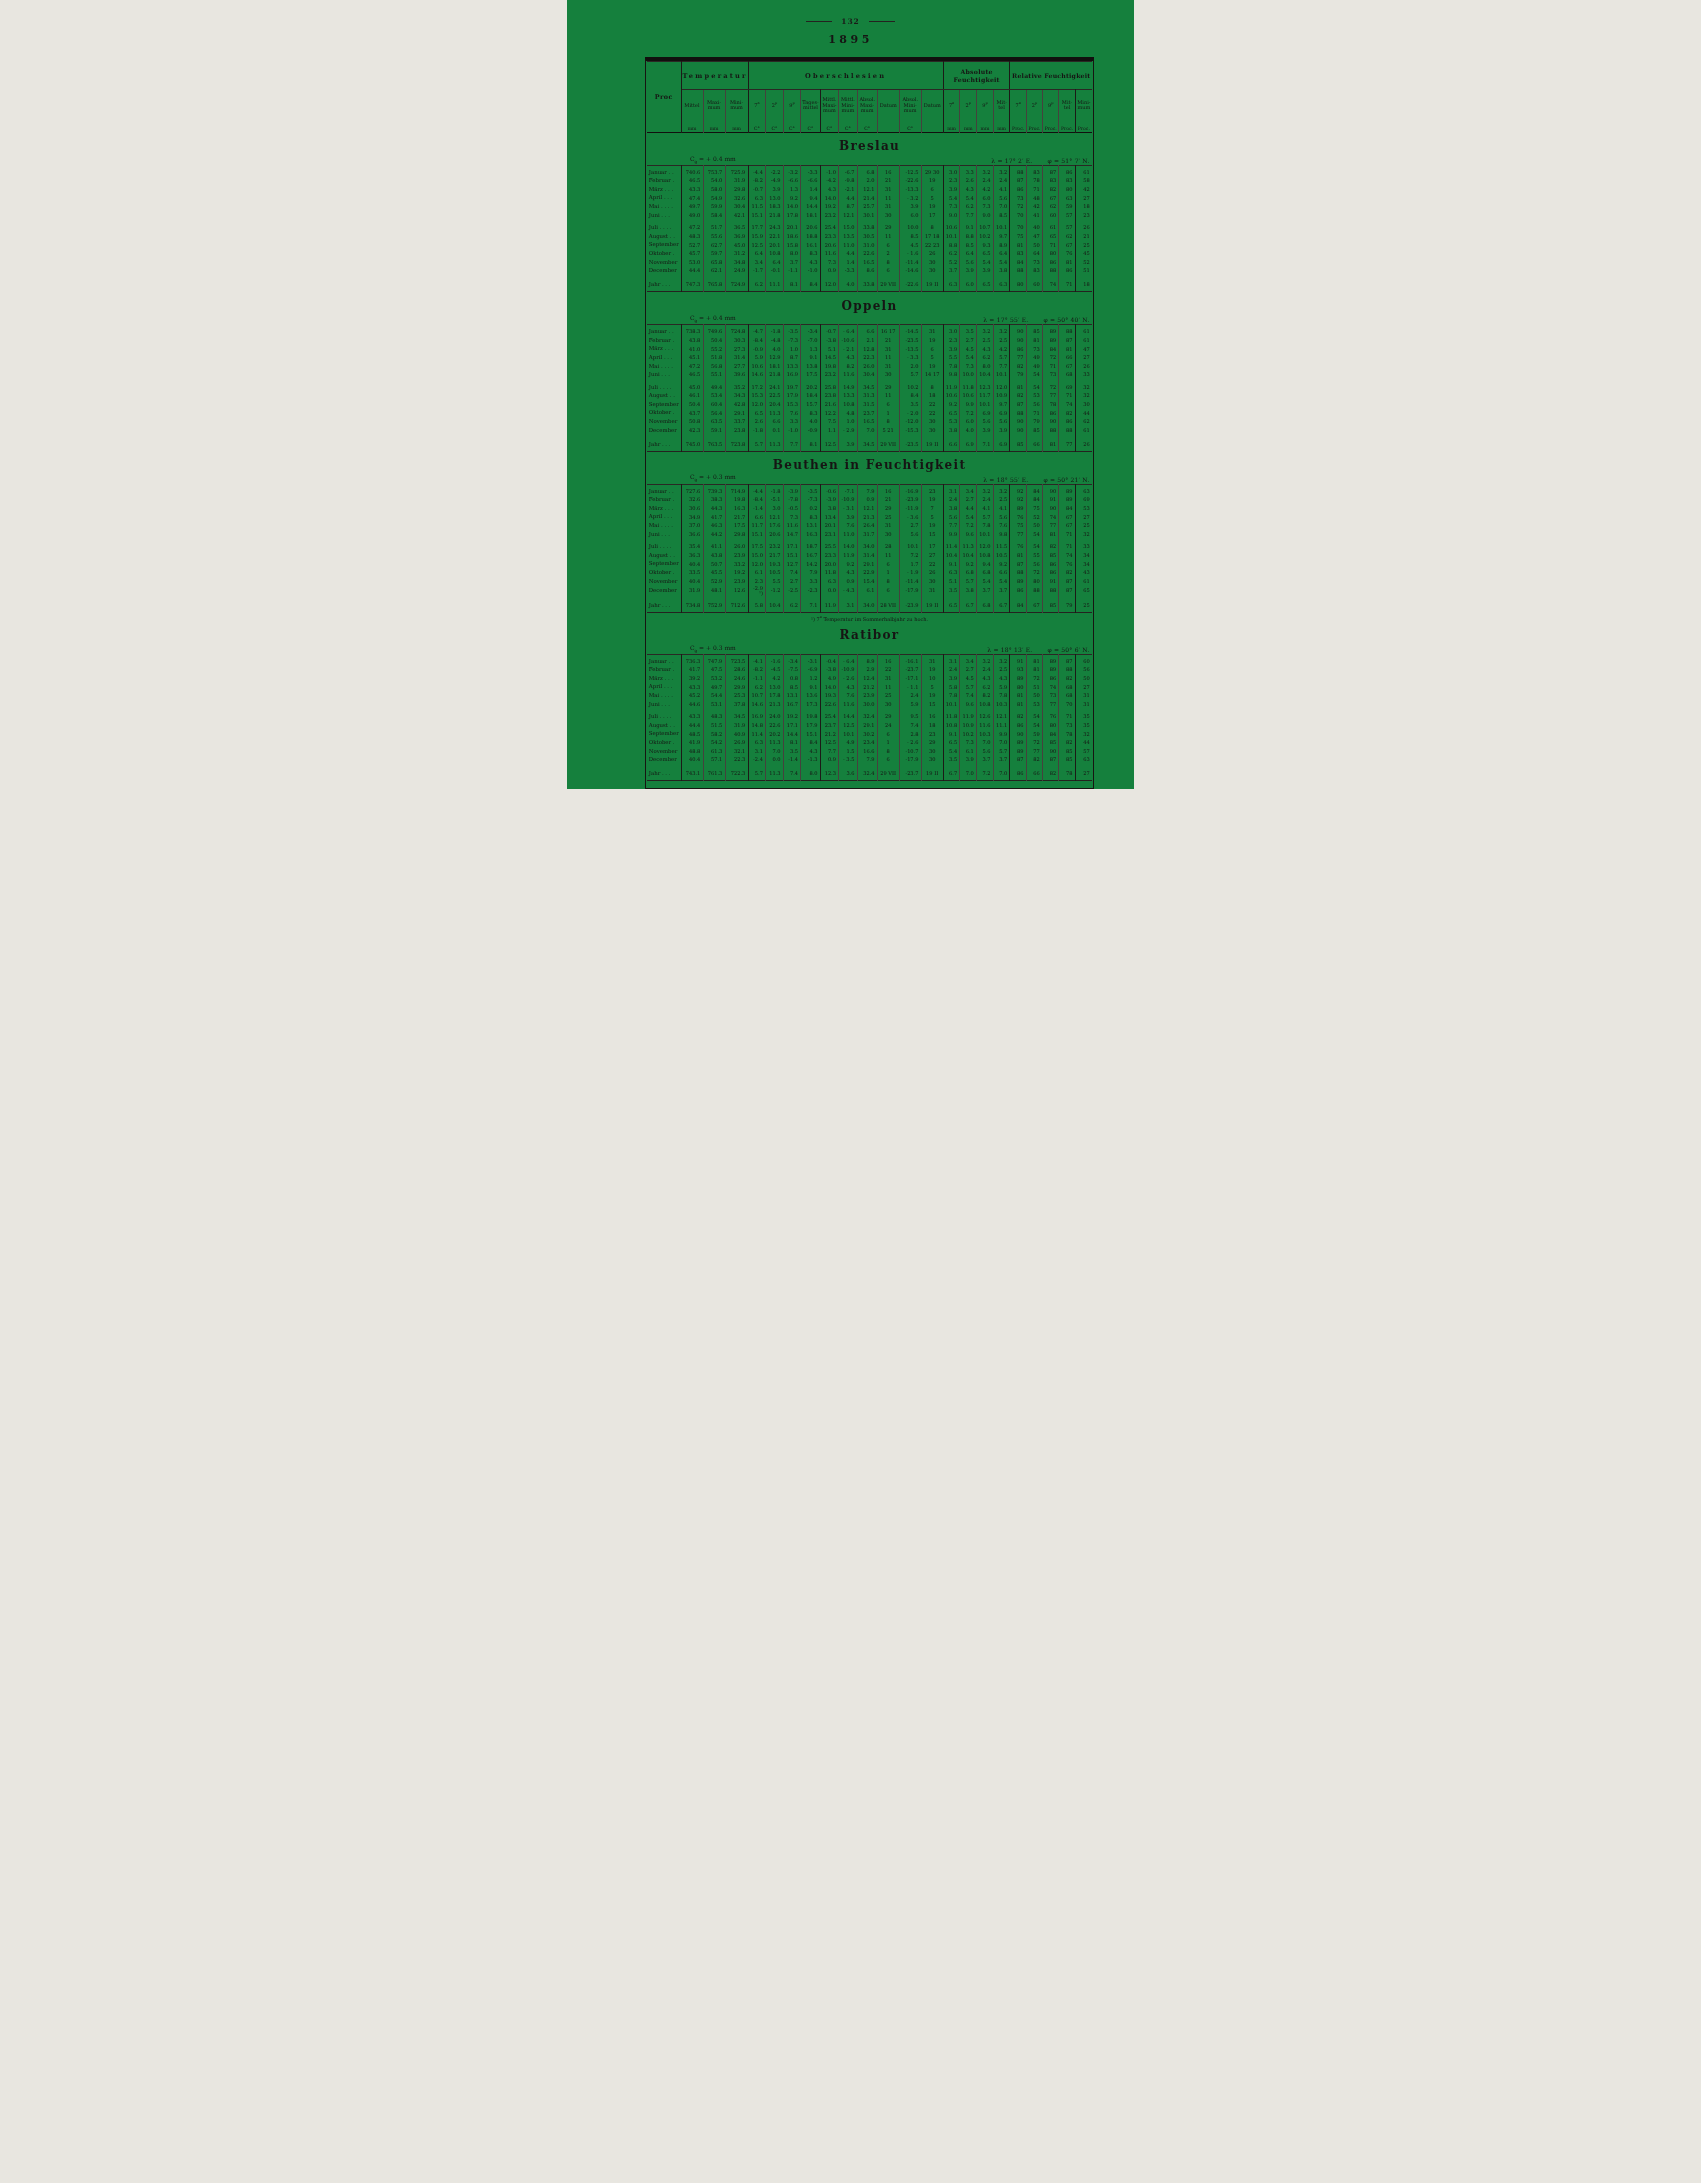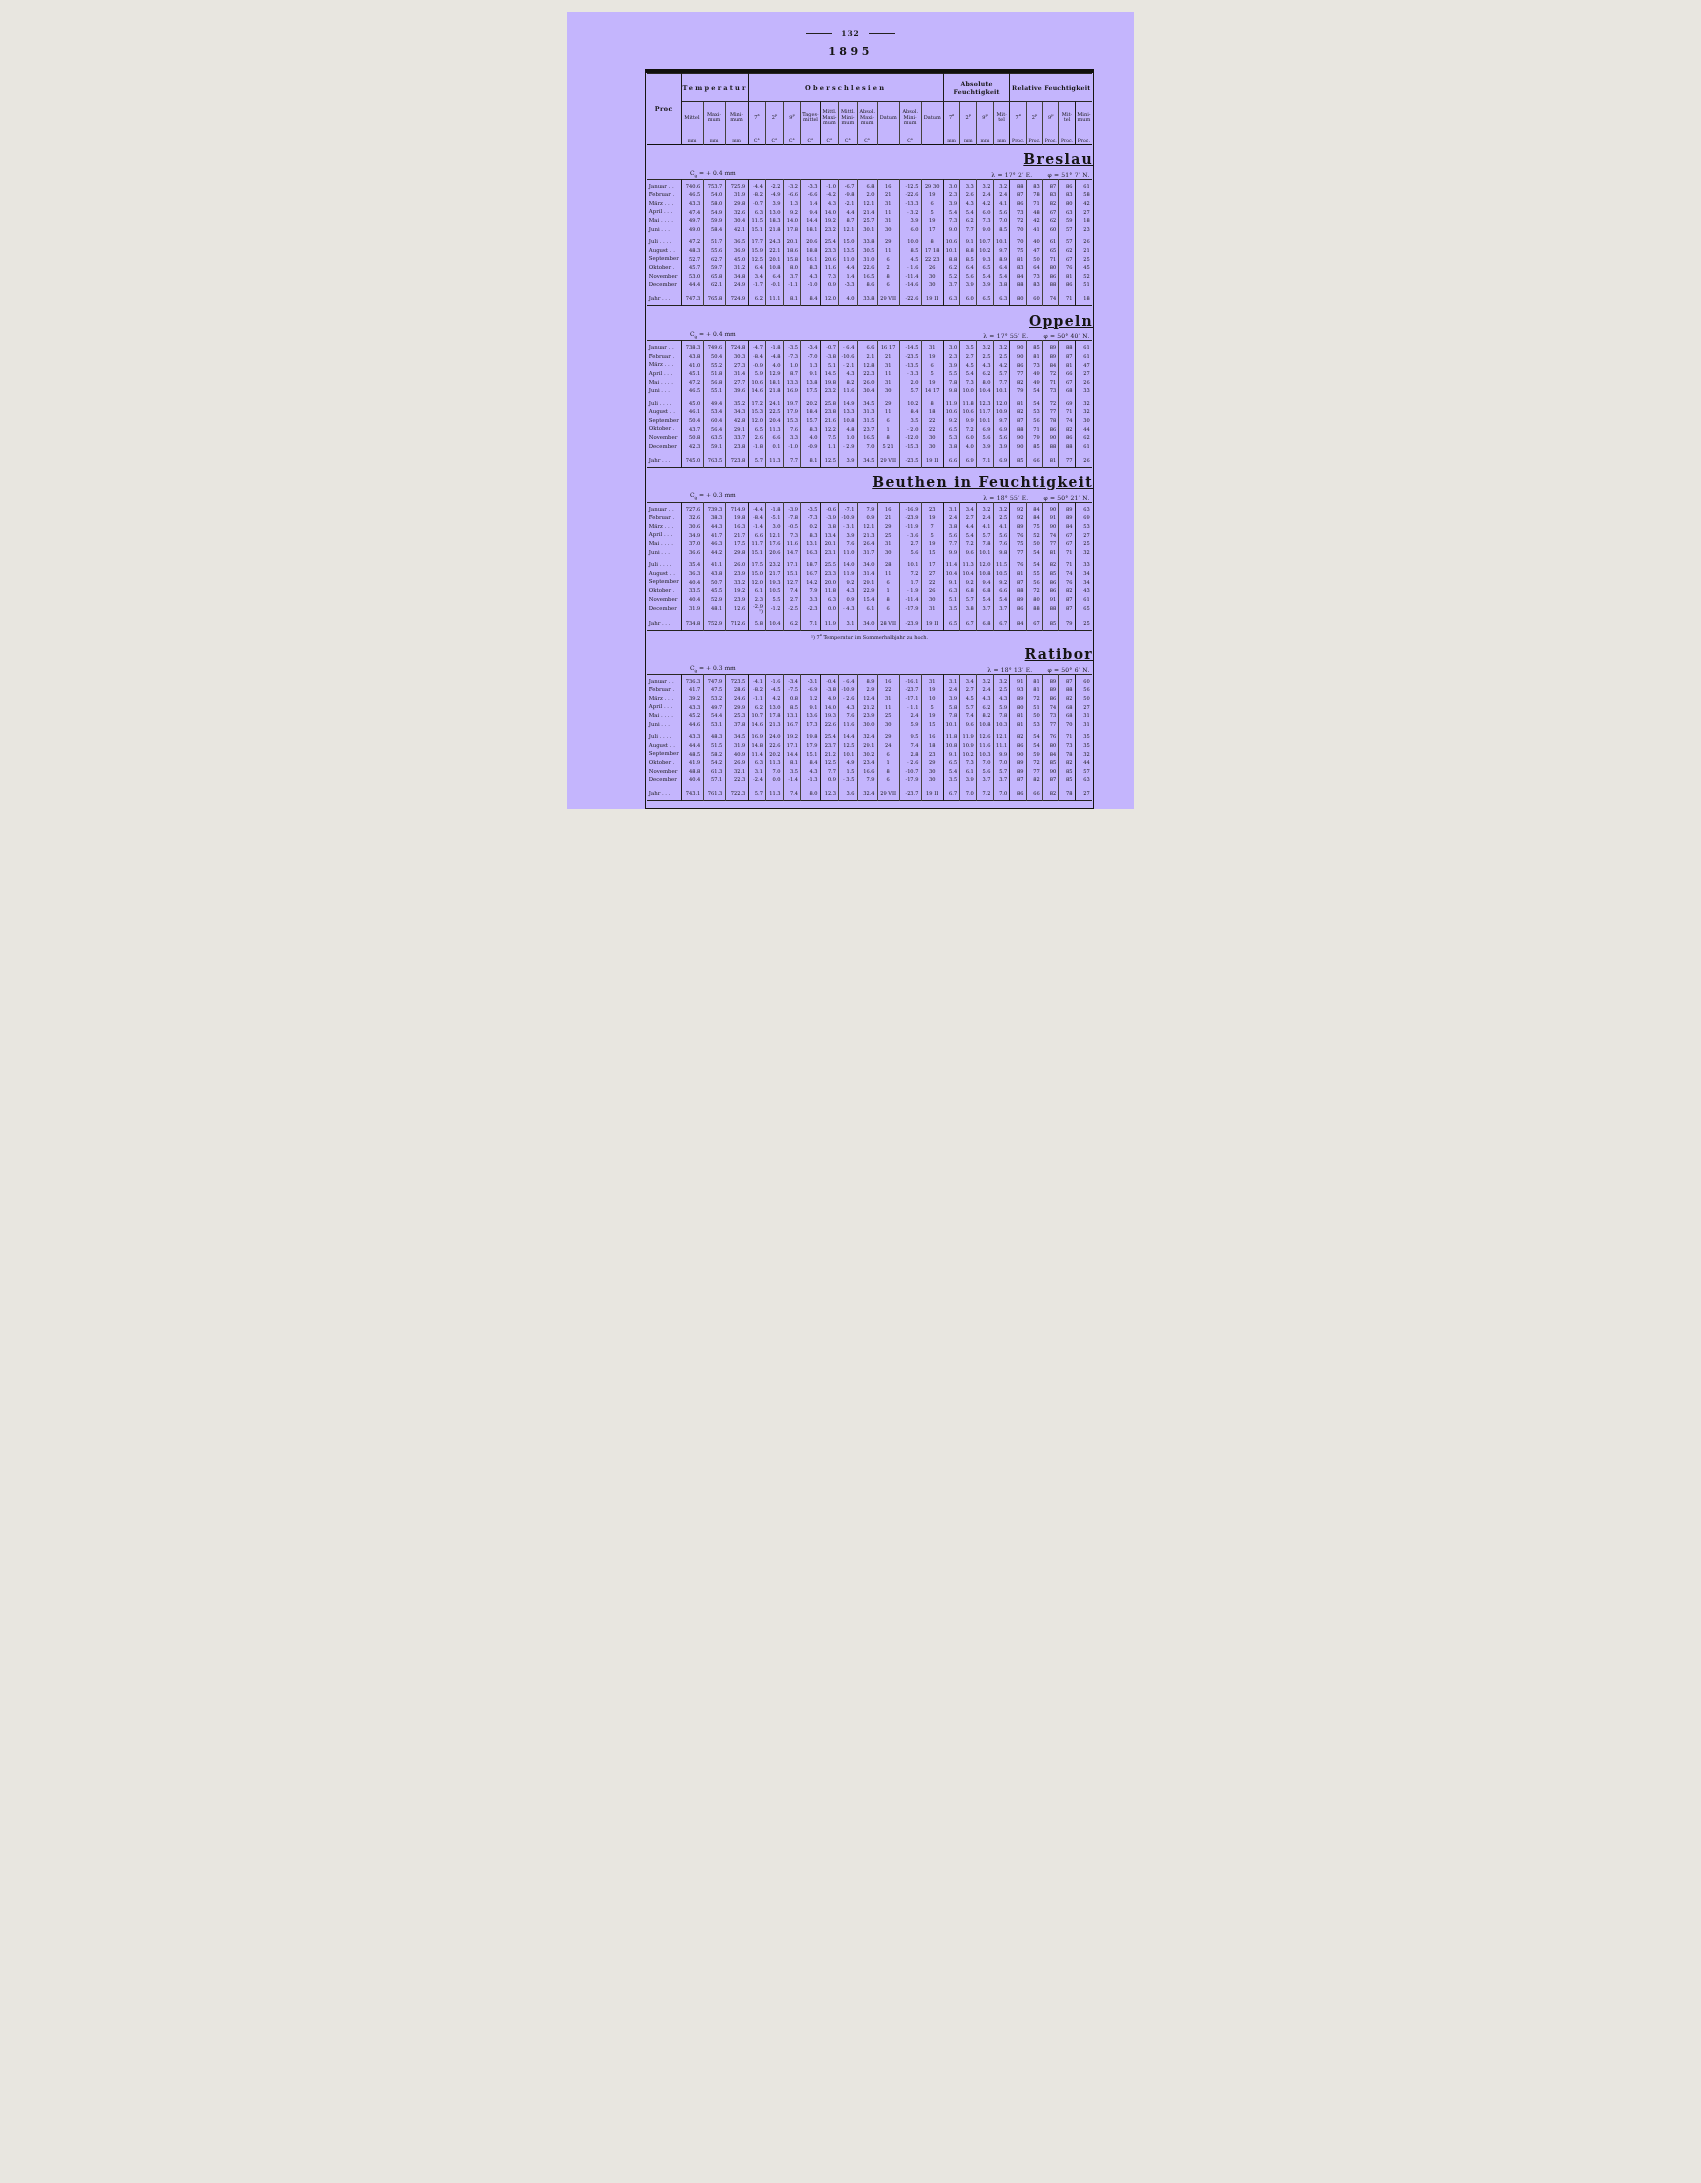--- a/index.html
+++ b/index.html
@@ -1,21 +1,21 @@
 <!DOCTYPE html>
 <html style="font-size:7px"><head>
 <meta charset="utf-8">
 <style>
   html,body{margin:0;padding:0;background:#e8e6e0;}
   .page{
     position:relative;
     width:567px;
     min-height:728px;
-    margin:12px auto;
-    background:#c4b5fd;
+    margin:0 auto;
+    background:#15803d;
     color:#161514;
     font-family:"DejaVu Serif","Liberation Serif",serif;
     box-sizing:border-box;
     padding-top:16.7px;
   }
   
   .pageno-row{ text-align:center; font-size:7.5px; font-weight:bold; letter-spacing:0.9px; color:#1b1a18;}
   .pageno-row .rule{display:inline-block;width:25.5px;border-top:0.9px solid #24221f;vertical-align:middle;margin:0 9.7px 1.3px 9.7px;}
   .year-heading{ text-align:center; font-size:11px; font-weight:bold; letter-spacing:3.5px; margin-top:7px; }
 
@@ -45,21 +45,21 @@
                  border-bottom:0.9px solid #2a2824; }
   .group-row td.sp{ letter-spacing:2.2px; }
   .group-row td.g-af, .group-row td.g-rf{ font-size:6.2px; letter-spacing:0.2px; line-height:1.15;}
   td.monat-cell{ text-align:center; vertical-align:middle; font-size:6.4px; font-weight:bold; letter-spacing:0.4px;
                  border-bottom:none; }
   .sub-row td{ height:29px; text-align:center; vertical-align:middle; font-size:5px; line-height:1.12; padding:0.9px 0.4px; }
   .unit-row td{ height:8.8px; text-align:center; vertical-align:bottom; font-size:4.6px; padding-bottom:1.3px; }
   .sub-row sup{ font-size:3.5px; }
 
   
-  .station-title{ margin:6.2px 0 0.9px 0; text-align:right; font-size:14px; font-weight:bold; letter-spacing:1.3px;text-decoration:underline; }
+  .station-title{ margin:6.2px 0 0.9px 0; text-align:center; font-size:12px; font-weight:bold; letter-spacing:1.3px; }
   .meta-row{ position:relative; height:10.6px; font-size:6px; }
   .meta-row .cg{ position:absolute; left:44px; bottom:0.9px; }
   .meta-row .cg sub{ font-size:4px; }
   .meta-row .coords{ position:absolute; right:3.5px; bottom:0.9px; letter-spacing:0.2px; }
   .meta-row .coords .gap{ display:inline-block; width:15px; }
 
   table.data-grid{ border-top:0.9px solid #2a2824; border-bottom:0.9px solid #24221f; }
   table.data-grid td{ height:8.6px; font-size:5.1px; text-align:right; padding:0 2.2px 0 0; vertical-align:middle; white-space:normal; line-height:1.05;}
   table.data-grid td.mlabel{ text-align:left; padding-left:1.8px; font-size:5.4px; white-space:nowrap; }
   table.data-grid td.ctr{ text-align:center; padding:0 0.9px; }

